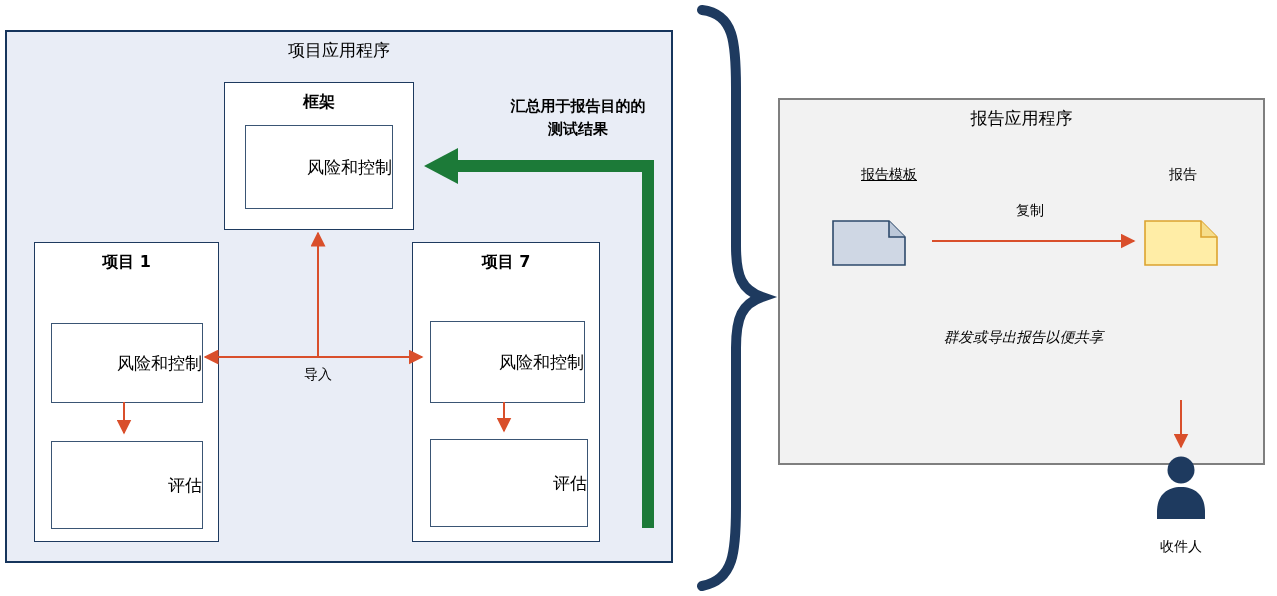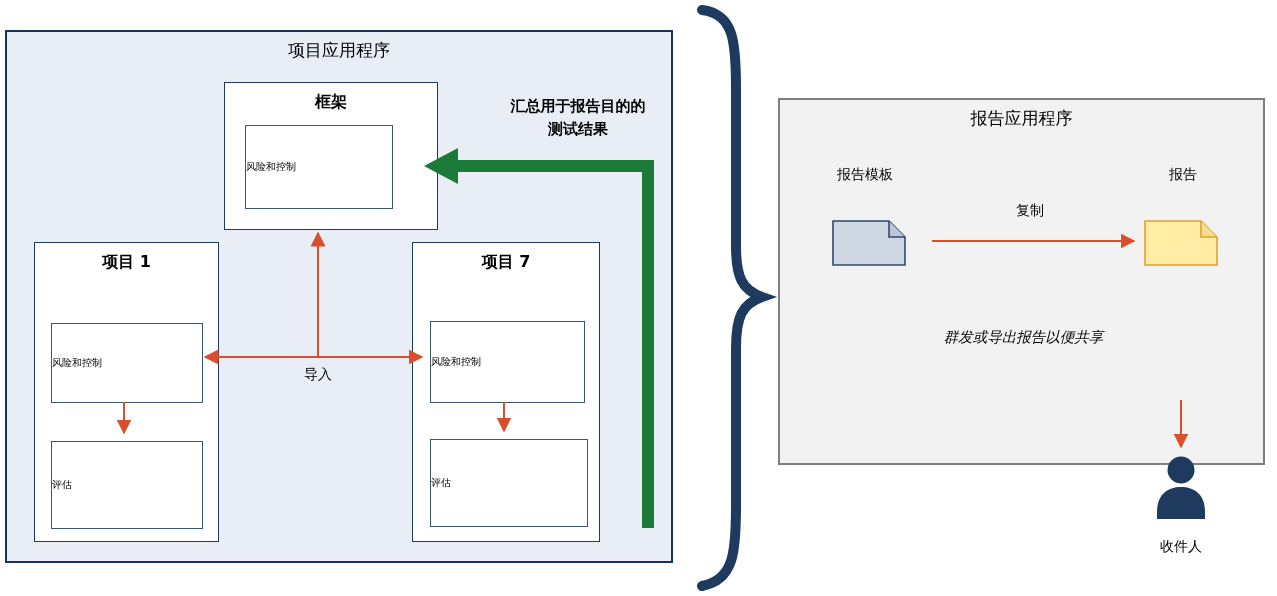--- a/index.html
+++ b/index.html
@@ -25,38 +25,38 @@
   
   .box{
     position:absolute;background:#ffffff;border:1.5px solid #1e3a5f;
   }
   .box-title{
     position:absolute;top:9px;left:0;right:0;text-align:center;
     font-weight:700;font-size:16px;
   }
   .inner-box{
     position:absolute;background:#ffffff;border:1px solid #3a5574;
-    display:flex;align-items:center;justify-content:flex-start;
-    font-size:10px;text-align:center;
+    display:flex;align-items:center;justify-content:flex-end;
+    font-size:17px;text-align:center;
   }
-  .framework{left:217px;top:50px;width:214px;height:148px;}
+  .framework{left:217px;top:50px;width:190px;height:148px;}
   .fw-inner{left:20px;top:42px;width:148px;height:84px;}
   .project1{left:27px;top:210px;width:185px;height:300px;padding-left:28px;}
   .project2{left:405px;top:210px;width:188px;height:300px;}
   .p1-risk{left:16px;top:80px;width:152px;height:80px;}
   .p1-assess{left:16px;top:198px;width:152px;height:88px;}
   .p2-risk{left:17px;top:78px;width:155px;height:82px;}
   .p2-assess{left:17px;top:196px;width:158px;height:88px;}
   
   .label{position:absolute;font-size:14px;text-align:center;}
   .import-label{left:278px;top:366px;width:80px;}
   .summary-label{
     left:468px;top:95px;width:220px;font-weight:700;font-size:15px;line-height:23px;
   }
-  .template-label{left:20px;top:66px;width:130px;}
+  .template-label{left:44px;top:66px;width:130px;text-decoration:underline;}
   .report-label{left:338px;top:66px;width:130px;}
   .copy-label{left:190px;top:102px;width:120px;}
   .share-text{left:0;top:228px;width:487px;font-size:14.5px;font-style:italic;}
   .recipient-label{left:1131px;top:538px;width:100px;}
   .doc{position:absolute;}
   .doc-template{left:52px;top:120px;}
   .doc-report{left:364px;top:120px;}
   
   .overlay{
     position:absolute;left:0;top:0;width:1277px;height:596px;

